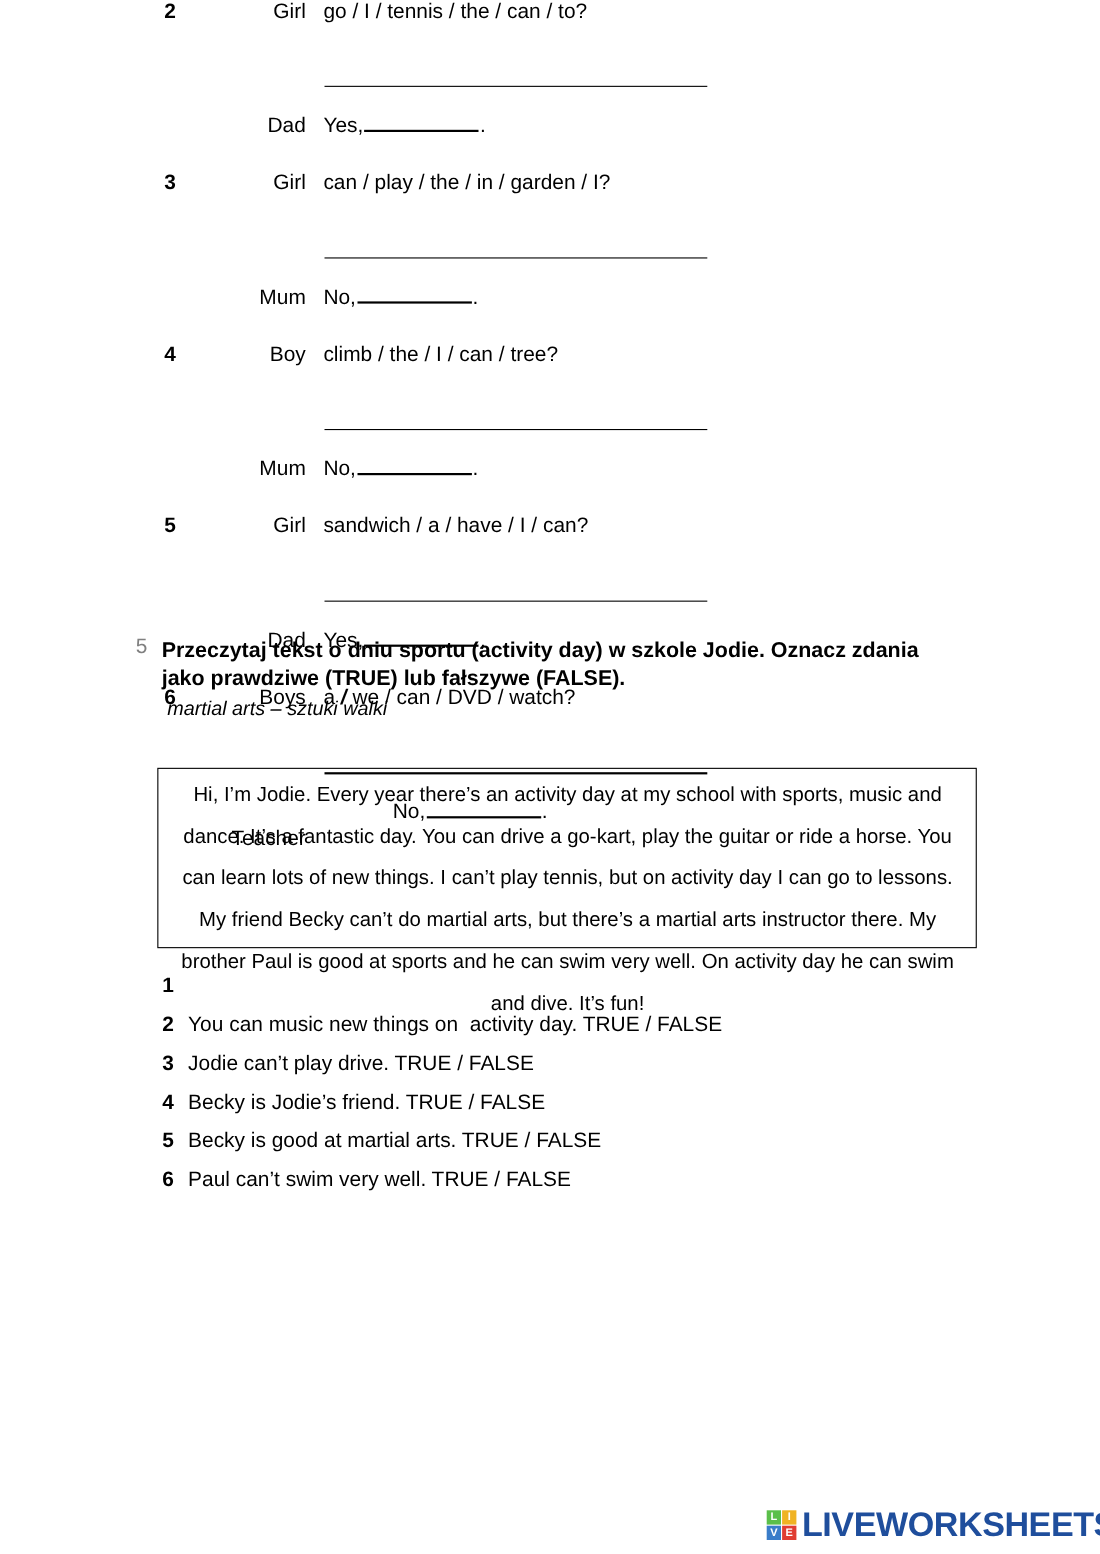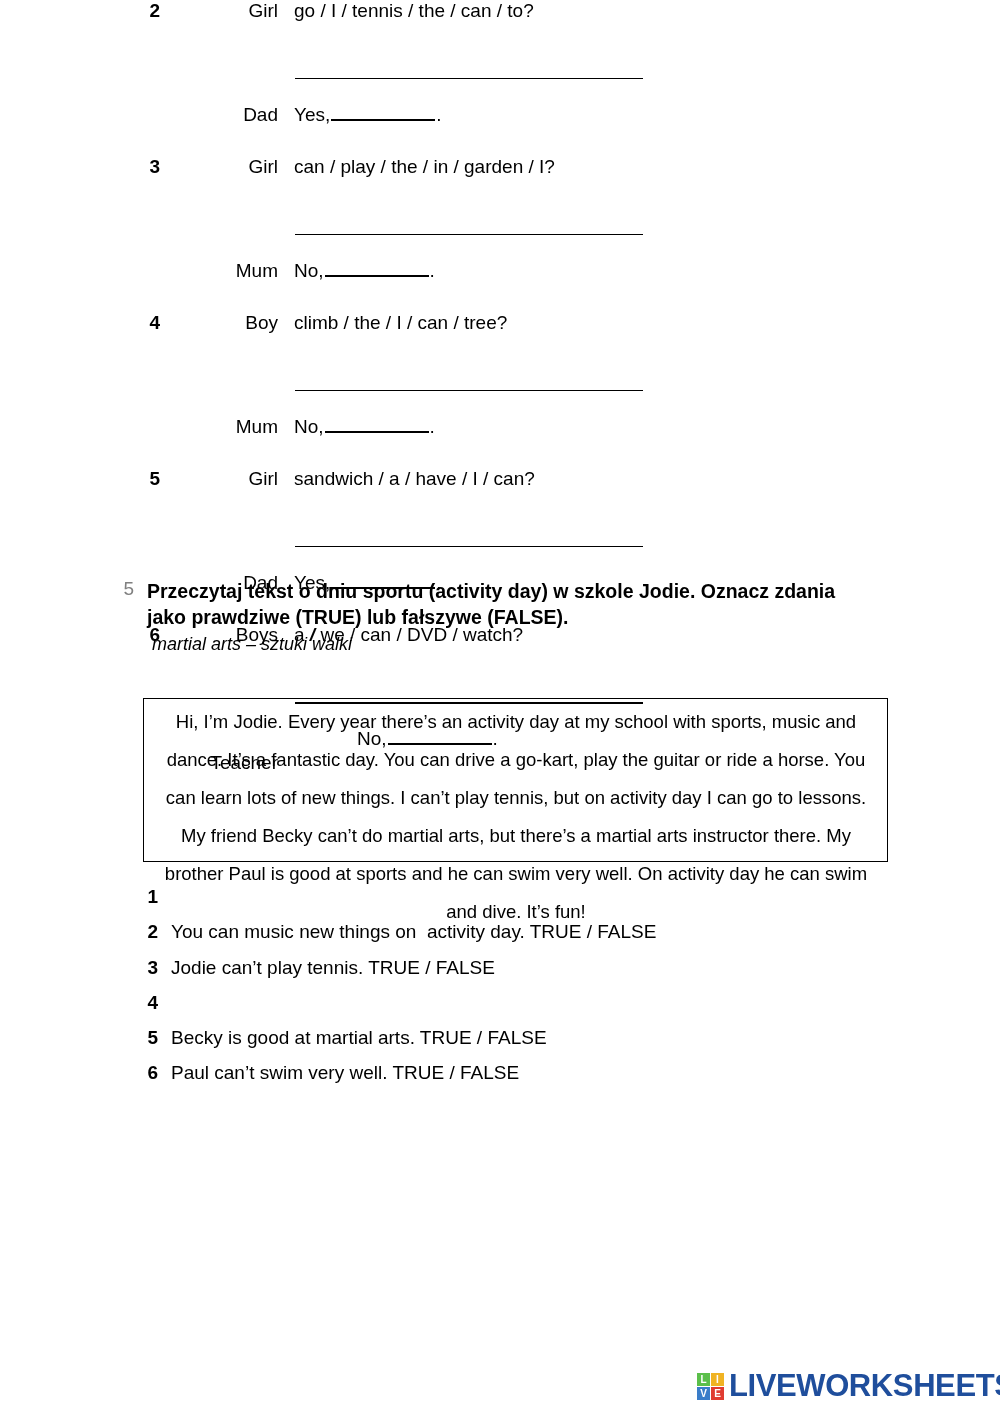--- a/index.html
+++ b/index.html
@@ -289,24 +289,25 @@
 <div id="tf-list">
   <div class="tf-row">
     <span class="tf-num">1</span>
   </div>
   <div class="tf-row">
     <span class="tf-num">2</span>
     <span class="tf-text">You can music new things on  activity day. TRUE / FALSE</span>
   </div>
   <div class="tf-row">
     <span class="tf-num">3</span>
-    <span class="tf-text">Jodie can’t play tennis. TRUE / FALSE</span>
+    <span class="tf-text">Jodie can’t play drive. TRUE / FALSE</span>
   </div>
   <div class="tf-row">
     <span class="tf-num">4</span>
+    <span class="tf-text">Becky is Jodie’s friend. TRUE / FALSE</span>
   </div>
   <div class="tf-row">
     <span class="tf-num">5</span>
     <span class="tf-text">Becky is good at martial arts. TRUE / FALSE</span>
   </div>
   <div class="tf-row">
     <span class="tf-num">6</span>
     <span class="tf-text">Paul can’t swim very well. TRUE / FALSE</span>
   </div>
 </div>

